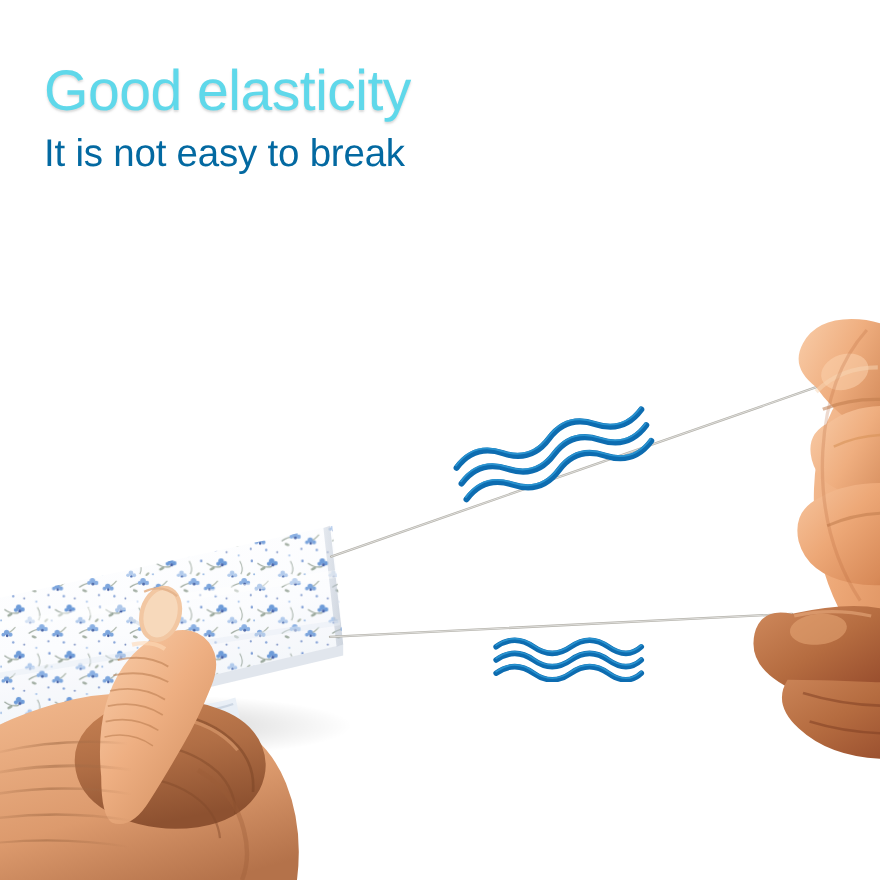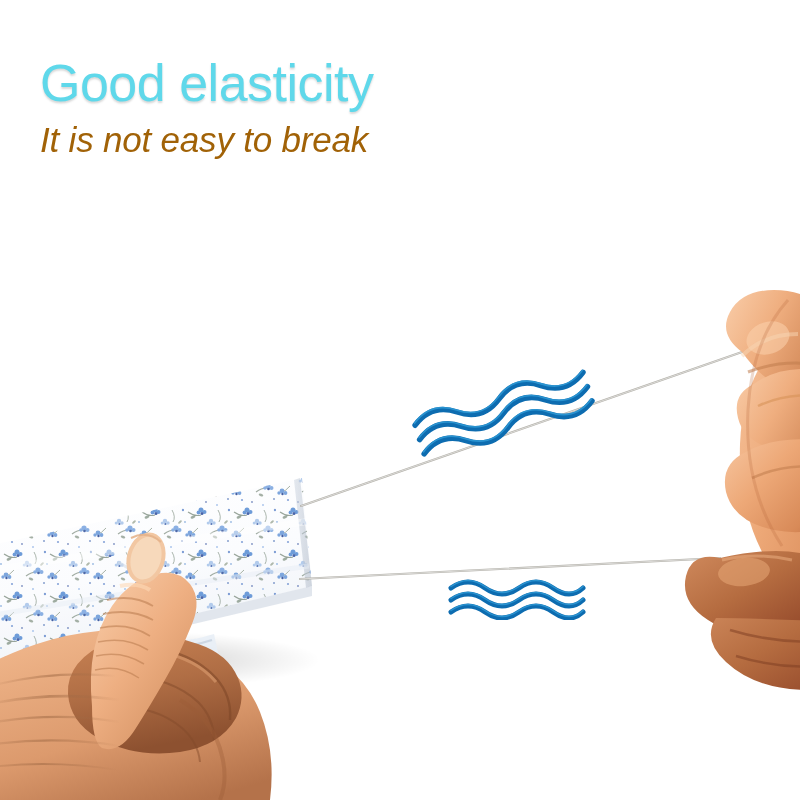--- a/index.html
+++ b/index.html
@@ -293,15 +293,15 @@
       </g>
       <g fill="none" stroke="#2f9ad6" stroke-width="1.5" stroke-linecap="round" opacity=".85">
         <path d="M5 10.5 q17 -12 34 0 t34 0 t34 0 t30 0"></path>
         <path d="M5 22.5 q17 -12 34 0 t34 0 t34 0 t30 0"></path>
         <path d="M5 34.5 q17 -12 34 0 t34 0 t34 0 t30 0"></path>
       </g>
     </svg>
   </div>
 
   <div id="headline" style="color: rgb(95, 216, 234);">Good elasticity</div>
-  <div id="subheadline" style="color: #a16207; font-style: italic;">It is not easy to break</div>
+  <div id="subheadline" style="color: #0369a1;">It is not easy to break</div>
 
 </div>
 
 </body></html>

